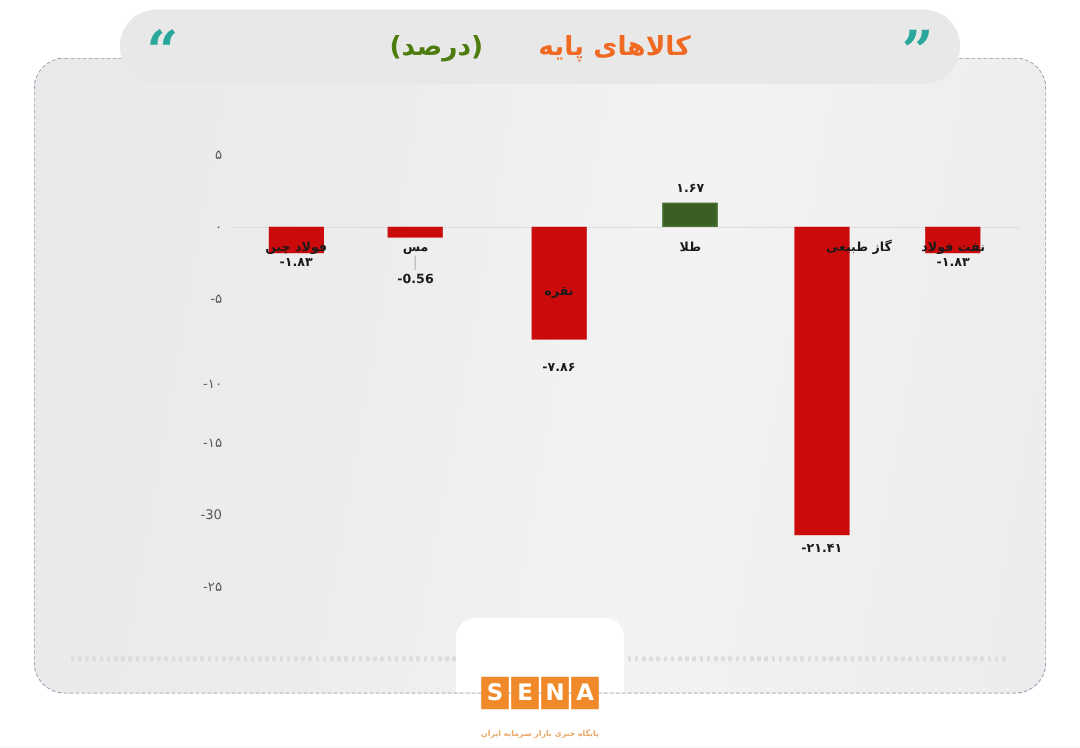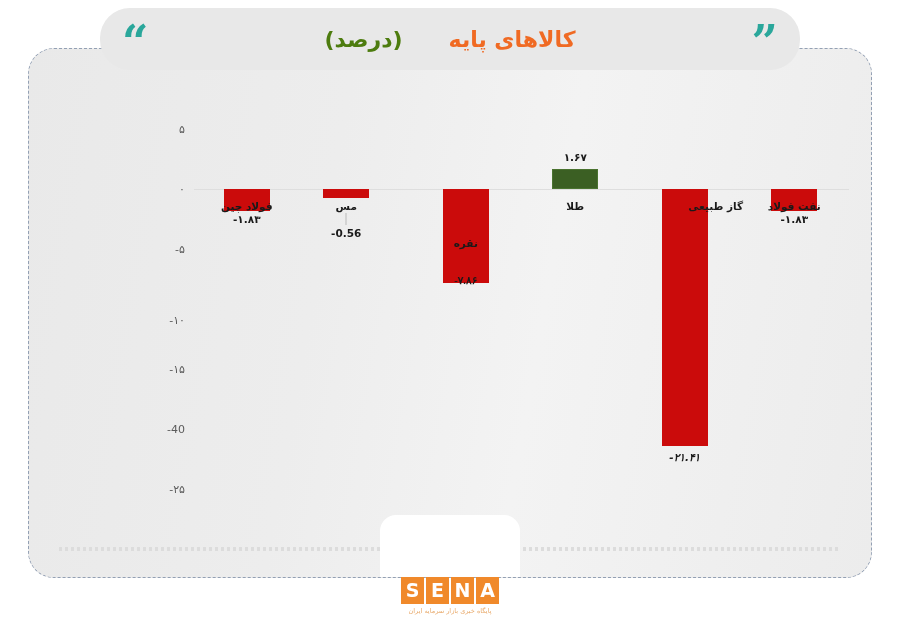--- a/index.html
+++ b/index.html
@@ -169,26 +169,27 @@
     width:23px;height:27px;
     background:#f0892a;
     color:#ffffff;
     font-size:19px;
     font-weight:bold;
     line-height:27px;
     text-align:center;
     font-family:"DejaVu Sans","Liberation Sans",sans-serif;
   }
   .logo-sub{
-    margin-top:3px;
+    margin-top:16px;
     font-size:6.5px;
     color:#e8a96a;
     direction:rtl;
     letter-spacing:.5px;
     white-space:nowrap;
+    font-weight:bold;
   }
   .footer-rule-l,.footer-rule-r{
     position:absolute;
     bottom:26px;
     height:4px;
     background:repeating-linear-gradient(90deg,#dcdcdc 0 3px,transparent 3px 6px);
     z-index:2;
   }
   .footer-rule-l{ left:30px; width:330px; }
   .footer-rule-r{ right:30px; width:330px; }
@@ -199,44 +200,44 @@
 <div class="card">
   <div class="card-inner-gloss"></div>
 
   <div class="plot">
     <div class="ytick-wrap" id="ytick-wrap">
         <div class="ytick" style="top: 80px;">۵</div>
         <div class="ytick" style="top: 140px;">۰</div>
         <div class="ytick" style="top: 200px;">-۵</div>
         <div class="ytick" style="top: 271px;">-۱۰</div>
         <div class="ytick" style="top: 320px;">-۱۵</div>
-        <div class="ytick" style="top: 380px;">-40</div>
+        <div class="ytick" style="top: 380px;">-30</div>
         <div class="ytick" style="top: 440px;">-۲۵</div>
       </div>
     <div class="zeroline" id="zeroline" style="top: 140px;"></div>
     <div class="bars" id="bars">
         <div class="bar-slot" style="right: 0px; width: 109.5px;">
           <div class="bar neg" style="top: 140px; height: 21.96px; background: rgb(203, 11, 11);"></div>
           <div class="bar-cat" style="top: 151px;">نفت فولاد</div>
           <div class="bar-val" style="top: 164px;">-۱.۸۳</div>
         </div>
         <div class="bar-slot" style="right: 109.5px; width: 109.5px;">
           <div class="bar neg" style="top: 140px; height: 256.92px; background: rgb(203, 11, 11);"></div>
           <div class="bar-cat" style="top: 151px; margin-left: 31px;">گاز طبیعی</div>
-          <div class="bar-val" style="top: 401.92px; font-style: italic;">-۲۱.۴۱</div>
+          <div class="bar-val" style="top: 401.92px;">-۲۱.۴۱</div>
         </div>
         <div class="bar-slot" style="right: 219px; width: 109.5px;">
           <div class="bar pos" style="top: 119.96px; height: 20.04px; background: rgb(59, 95, 35);"></div>
           <div class="bar-cat" style="top: 151px;">طلا</div>
           <div class="bar-val" style="top: 101.96px;">۱.۶۷</div>
         </div>
         <div class="bar-slot" style="right: 328.5px; width: 109.5px;">
           <div class="bar neg" style="top: 140px; height: 94.32px; background: rgb(203, 11, 11);"></div>
           <div class="bar-cat" style="top: 151px; margin-top: 37px;">نقره</div>
-          <div class="bar-val" style="top: 225px; font-family: Liberation Serif, serif;">-۷.۸۶</div>
+          <div class="bar-val" style="top: 251px;">-۷.۸۶</div>
         </div>
         <div class="bar-slot" style="right: 448px; width: 109.5px;">
           <div class="bar neg" style="top: 140px; height: 8.52px; background: rgb(203, 11, 11);"></div>
           <div class="bar-cat" style="top: 151px;">مس</div>
           <div class="leader" style="top: 164px; height: 12px;"></div>
           <div class="bar-val" style="top: 178px;">-0.56</div>
         </div>
         <div class="bar-slot" style="right: 547.5px; width: 109.5px;">
           <div class="bar neg" style="top: 140px; height: 21.96px; background: rgb(203, 11, 11);"></div>
           <div class="bar-cat" style="top: 151px;">فولاد چین</div>

